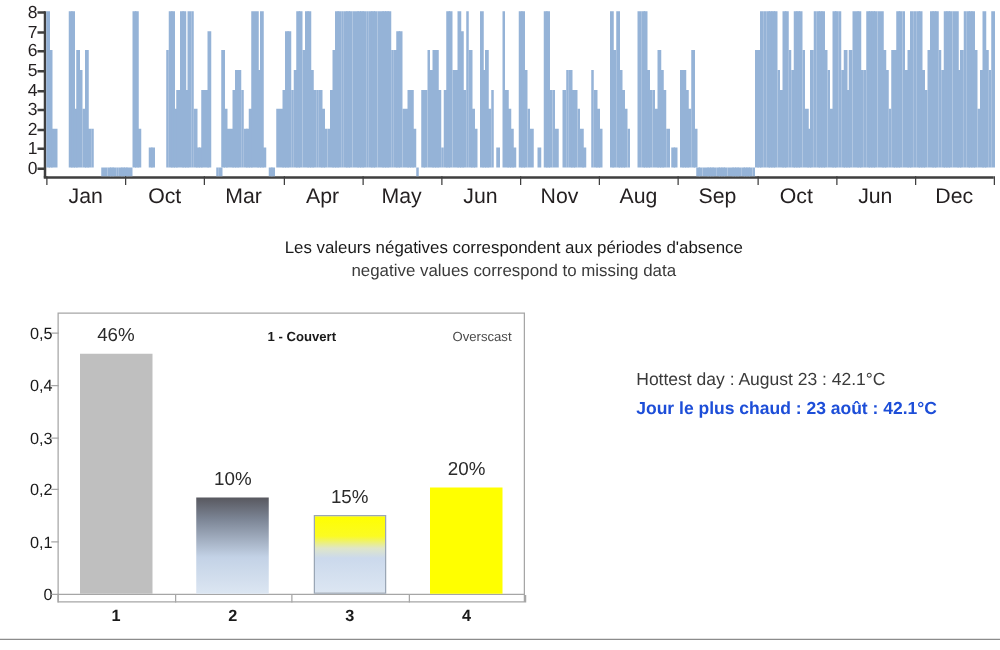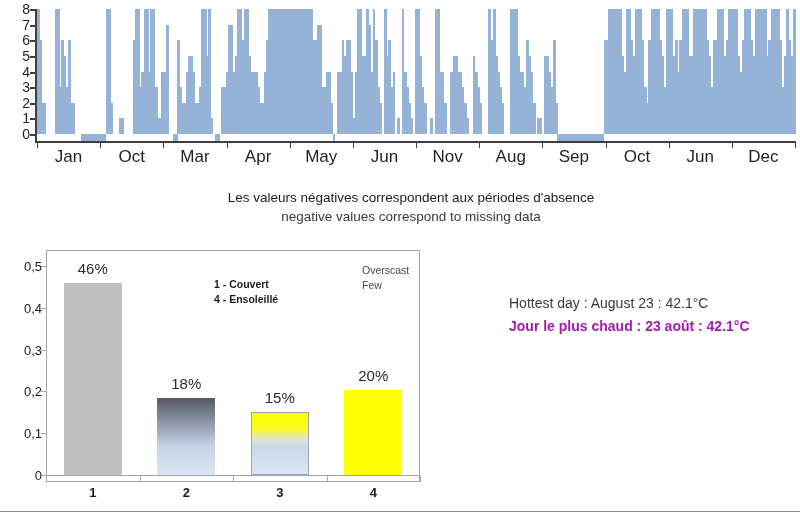--- a/index.html
+++ b/index.html
@@ -185,21 +185,21 @@
   }
   #bottom-chart .legend-row {
     position: relative;
     height: 14.5px;
     font-size: 10.5px;
     line-height: 14.5px;
     color: #1a1a1a;
   }
   #bottom-chart .legend-fr {
     position: absolute;
-    left: 0; top: 14px;
+    left: 0; top: 0;
     font-weight: bold;
     white-space: nowrap;
   }
   #bottom-chart .legend-en {
     position: absolute;
     left: 148px; top: 0;
     color: #4a4a4a;
     white-space: nowrap;
   }
 
@@ -209,21 +209,21 @@
     left: 509px; top: 292px;
     width: 270px;
   }
   #hottest-note .line {
     font-size: 14px;
     line-height: 23px;
     color: #3a3a3a;
     white-space: nowrap;
   }
   #hottest-note .line.fr {
-    color: #a21caf;
+    color: #1d4ed8;
     font-weight: bold;
   }
 </style>
 </head>
 <body>
 
 <div id="top-chart">
 
   <div class="y-labels">
       <span style="top: -7px;">8</span>
@@ -636,32 +636,28 @@
       <span style="top: 56.8px;">0,4</span>
       <span style="top: 15px;">0,5</span>
     </div>
   <div class="baseline"></div>
 
   <div class="legend">
       <div class="legend-row">
         <span class="legend-fr">1 - Couvert</span>
         <span class="legend-en">Overscast</span>
       </div>
-      <div class="legend-row">
-        <span class="legend-fr">4 - Ensoleillé</span>
-        <span class="legend-en">Few</span>
-      </div>
     </div>
 
   <div class="bars-layer">
       <div class="bar" style="left: 63.75px; width: 58px; height: 192.28px; background: linear-gradient(rgb(191, 191, 191), rgb(191, 191, 191)); border: none; box-sizing: border-box;"></div>
       <div class="bar-value" style="left: 52.75px; width: 80px; top: 15.72px;">46%</div>
       <div class="cat-label" style="left: 62.75px; width: 60px;">1</div>
       <div class="bar" style="left: 157.25px; width: 58px; height: 77.33px; background: linear-gradient(rgb(88, 88, 95) 0%, rgb(123, 132, 148) 22%, rgb(195, 210, 230) 62%, rgb(220, 230, 242) 100%); border: none; box-sizing: border-box;"></div>
-      <div class="bar-value" style="left: 146.25px; width: 80px; top: 130.67px;">18%</div>
+      <div class="bar-value" style="left: 146.25px; width: 80px; top: 130.67px;">10%</div>
       <div class="cat-label" style="left: 156.25px; width: 60px;">2</div>
       <div class="bar" style="left: 250.75px; width: 58px; height: 62.7px; background: linear-gradient(rgb(255, 255, 0) 0%, rgb(251, 251, 34) 26%, rgb(223, 230, 201) 42%, rgb(203, 217, 236) 55%, rgb(220, 230, 242) 100%); border: 1px solid rgb(154, 166, 181); box-sizing: border-box;"></div>
       <div class="bar-value" style="left: 239.75px; width: 80px; top: 145.3px;">15%</div>
       <div class="cat-label" style="left: 249.75px; width: 60px;">3</div>
       <div class="bar" style="left: 344.25px; width: 58px; height: 84.854px; background: linear-gradient(rgb(255, 255, 0), rgb(255, 255, 0)); border: none; box-sizing: border-box;"></div>
       <div class="bar-value" style="left: 333.25px; width: 80px; top: 123.146px;">20%</div>
       <div class="cat-label" style="left: 343.25px; width: 60px;">4</div>
     </div>
 
   <div class="bottom-rule"></div>

